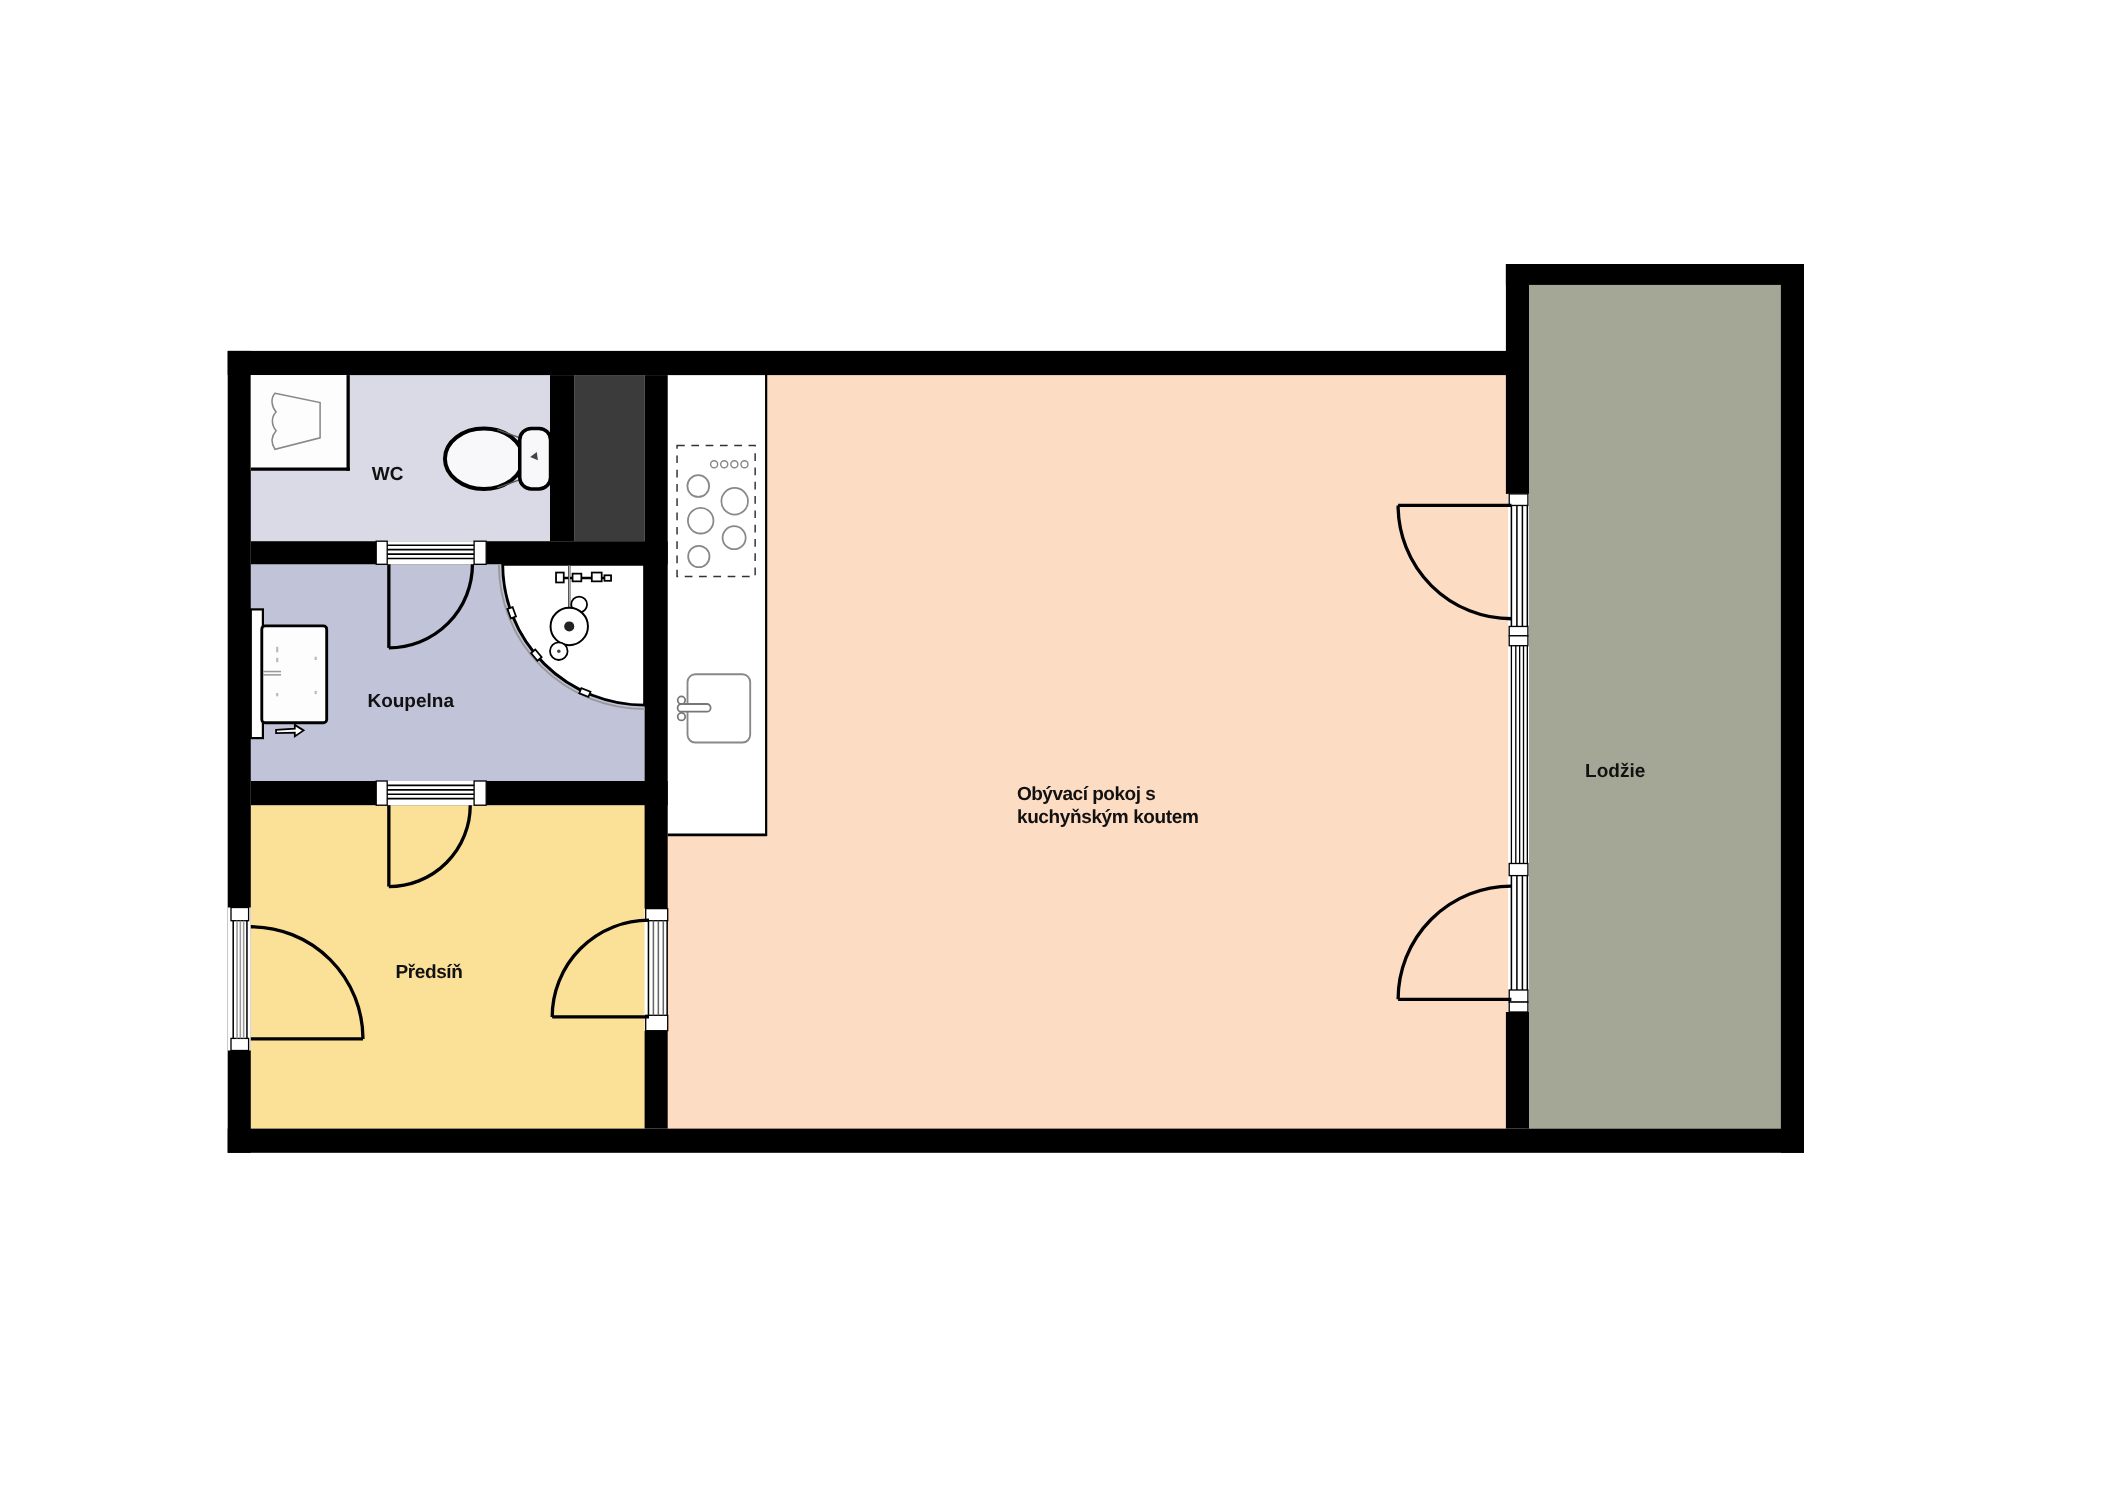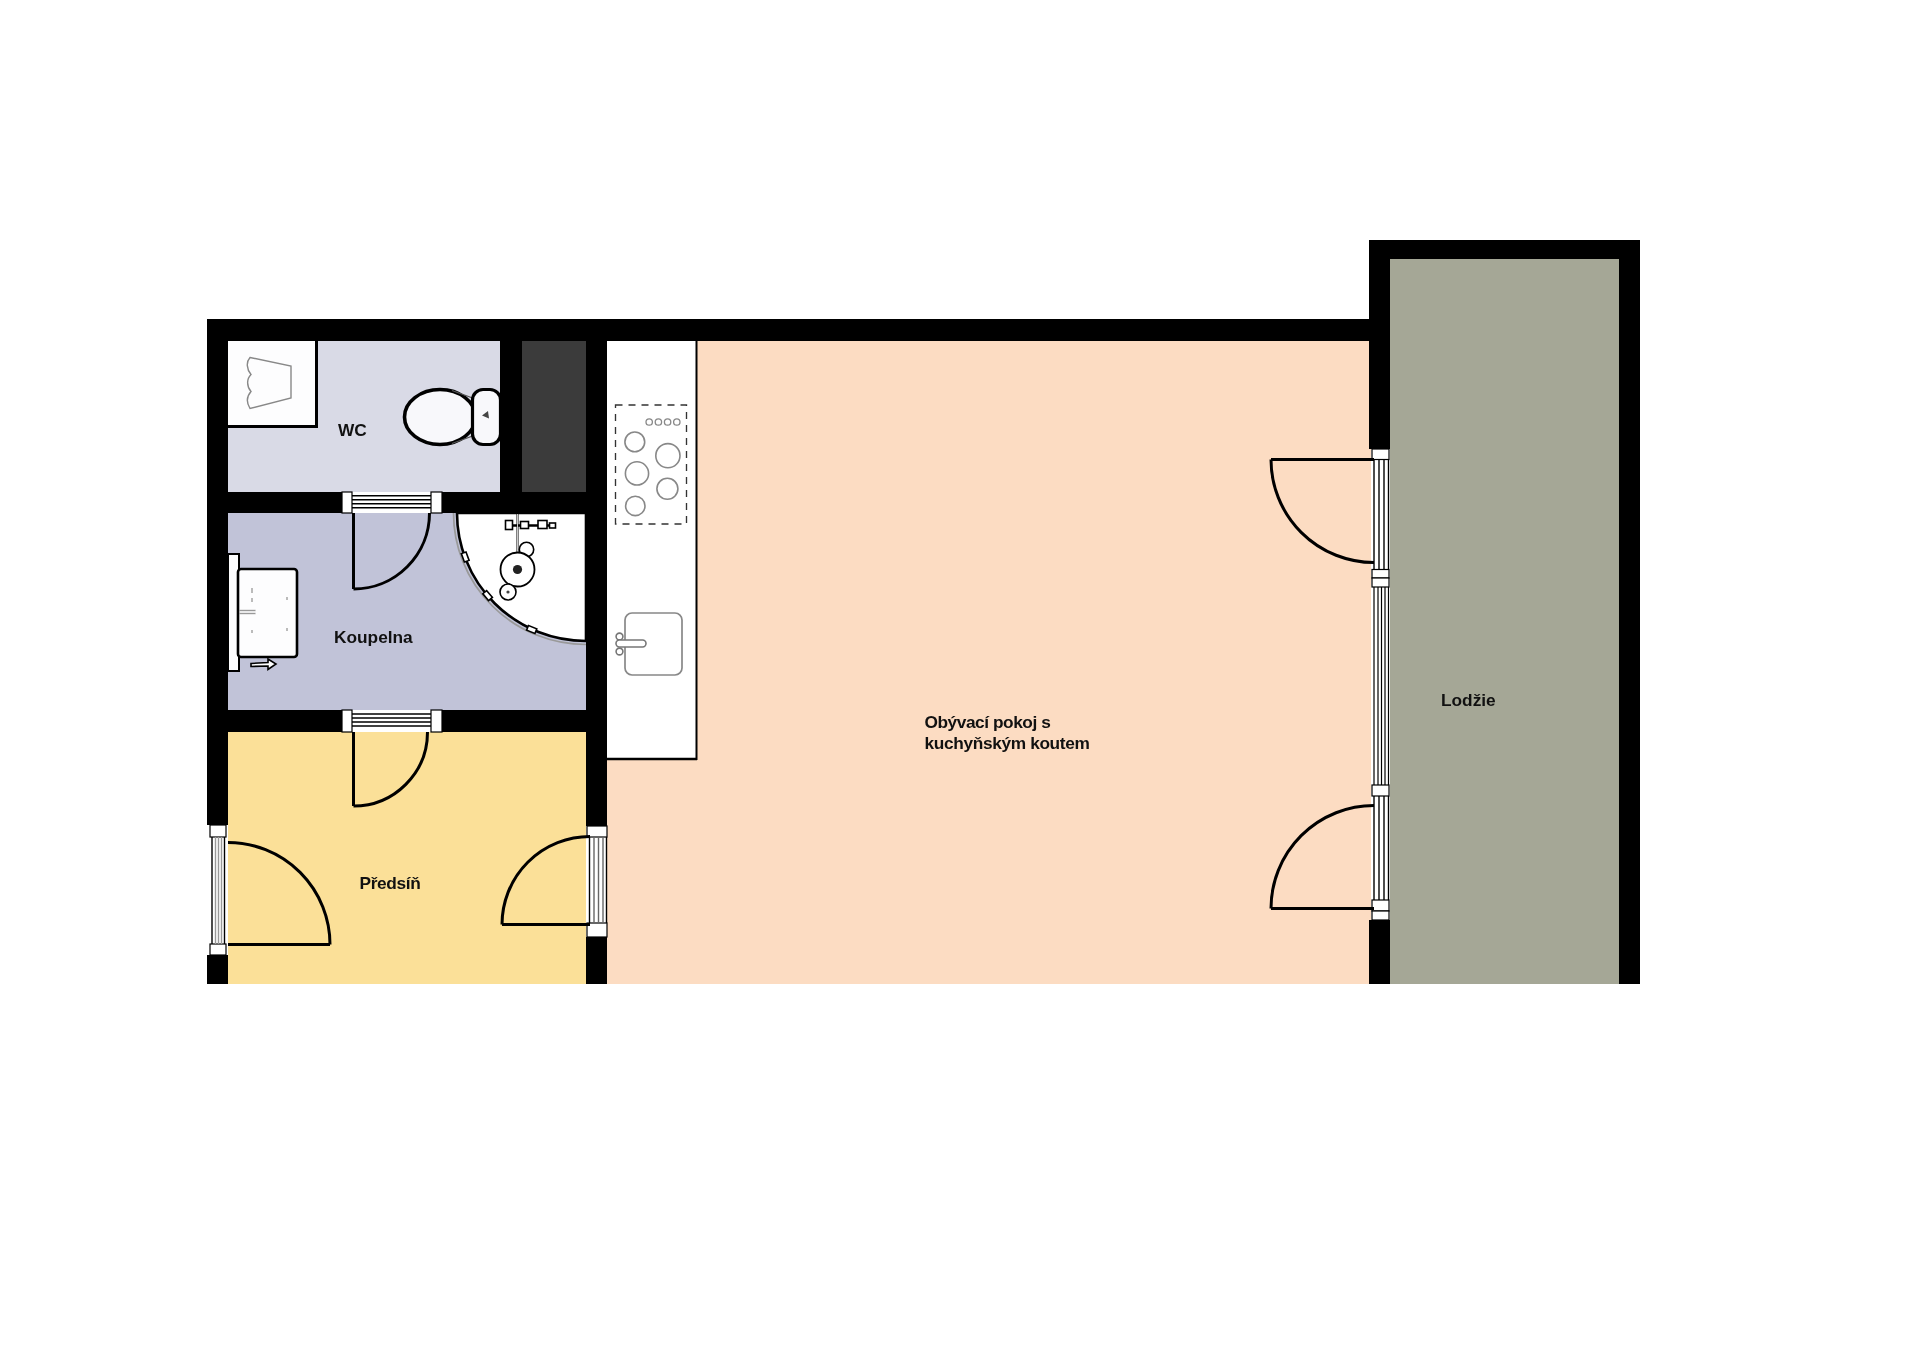--- a/index.html
+++ b/index.html
@@ -1,16 +1,16 @@
 <!DOCTYPE html>
 <html><head>
 <meta charset="utf-8">
 <style>
 html,body{margin:0;padding:0;background:#ffffff;}
-#plan{position:relative;width:1920px;height:984px;background:#e5e5e5;overflow:hidden;}
+#plan{position:relative;width:1920px;height:1358px;background:#e5e5e5;overflow:hidden;}
 svg text{font-family:"Liberation Sans",sans-serif;font-weight:bold;fill:#111111;}
 </style>
 </head>
 <body>
 <div id="plan">
 <svg width="1920" height="1358" viewBox="0 0 1920 1358" shape-rendering="auto">
 
 <rect x="0" y="0" width="1920" height="1358" fill="#ffffff"></rect>
 
 <rect x="600" y="341" width="771" height="685" fill="#fcdcc2"></rect>

